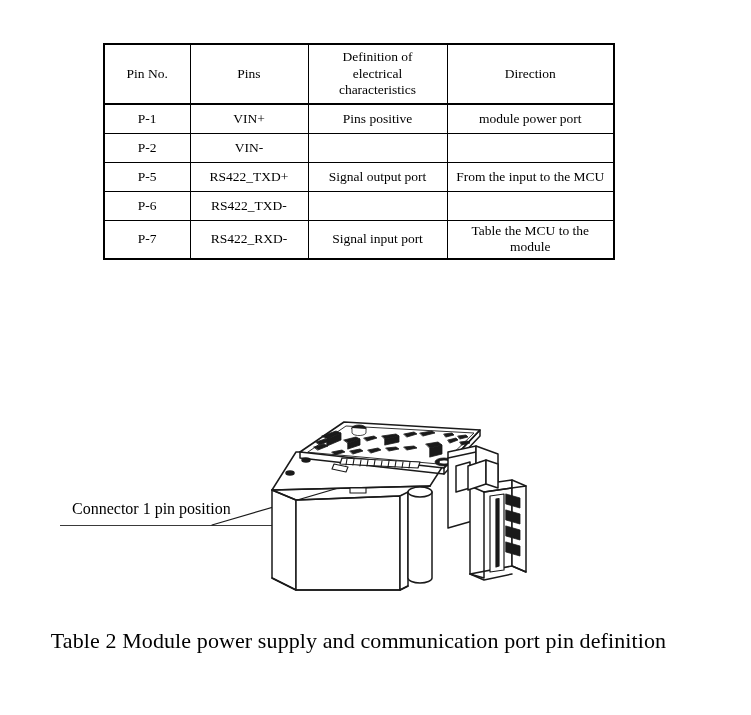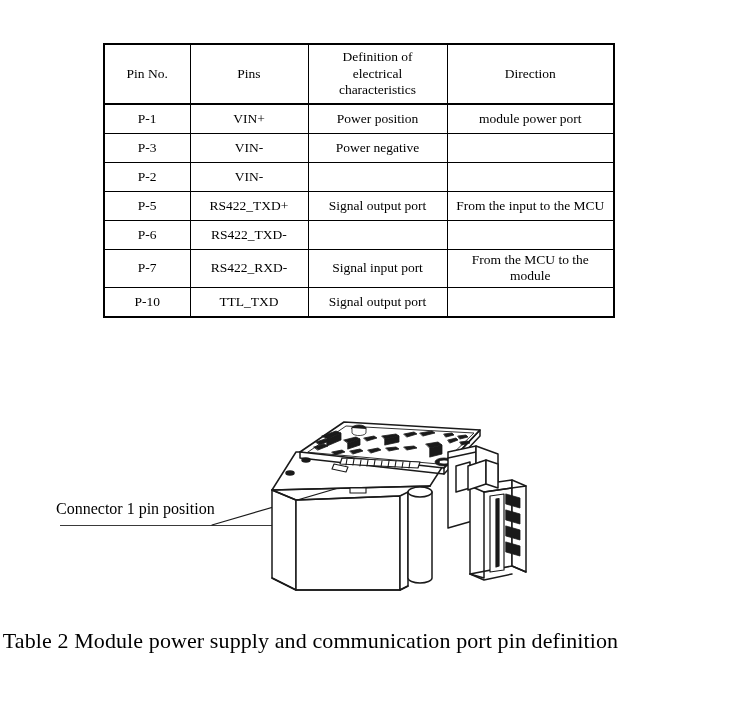--- a/index.html
+++ b/index.html
@@ -55,21 +55,21 @@
   col.c1 { width: 86px; }
   col.c2 { width: 118px; }
   col.c3 { width: 139px; }
   col.c4 { width: 167px; }
 
   .hdr-multiline { white-space: pre-line; }
 
   
   #annotation {
     position: absolute;
-    left: 56px;
+    left: 72px;
     top: 500px;
     width: 300px;
   }
   #annotation-label {
     font-size: 16px;
     line-height: 1.1;
     white-space: nowrap;
     color: #000;
   }
   #annotation-rule {
@@ -94,20 +94,21 @@
   
   #caption {
     position: absolute;
     left: 0;
     top: 628px;
     width: 621px;
     text-align: center;
     font-size: 22px;
     letter-spacing: 0.1px;
     color: #000;
+    padding-left: 48px;
   }
 </style>
 </head>
 <body>
 
 <div id="pin-table-wrap">
   <table class="pin-table">
     <colgroup>
       <col class="c1">
         <col class="c2">
@@ -121,28 +122,22 @@
         <th class="hdr-multiline">Definition of
 electrical
 characteristics</th>
         <th class="hdr-multiline">Direction</th>
       </tr>
     </thead>
     <tbody id="pin-table-body">
         <tr>
           <td>P-1</td>
           <td>VIN+</td>
-          <td>Power position</td>
+          <td>Pins positive</td>
           <td>module power port</td>
-        </tr>
-        <tr>
-          <td>P-3</td>
-          <td>VIN-</td>
-          <td>Power negative</td>
-          <td></td>
         </tr>
         <tr>
           <td>P-2</td>
           <td>VIN-</td>
           <td></td>
           <td></td>
         </tr>
         <tr>
           <td>P-5</td>
           <td>RS422_TXD+</td>
@@ -152,27 +147,21 @@
         <tr>
           <td>P-6</td>
           <td>RS422_TXD-</td>
           <td></td>
           <td></td>
         </tr>
         <tr>
           <td>P-7</td>
           <td>RS422_RXD-</td>
           <td>Signal input port</td>
-          <td>From the MCU to the module</td>
-        </tr>
-        <tr>
-          <td>P-10</td>
-          <td>TTL_TXD</td>
-          <td>Signal output port</td>
-          <td></td>
+          <td>Table the MCU to the module</td>
         </tr>
       </tbody>
   </table>
 </div>
 
 <div id="annotation">
   <div id="annotation-label">Connector 1 pin position</div>
 </div>
 <div id="annotation-rule"></div>
 

